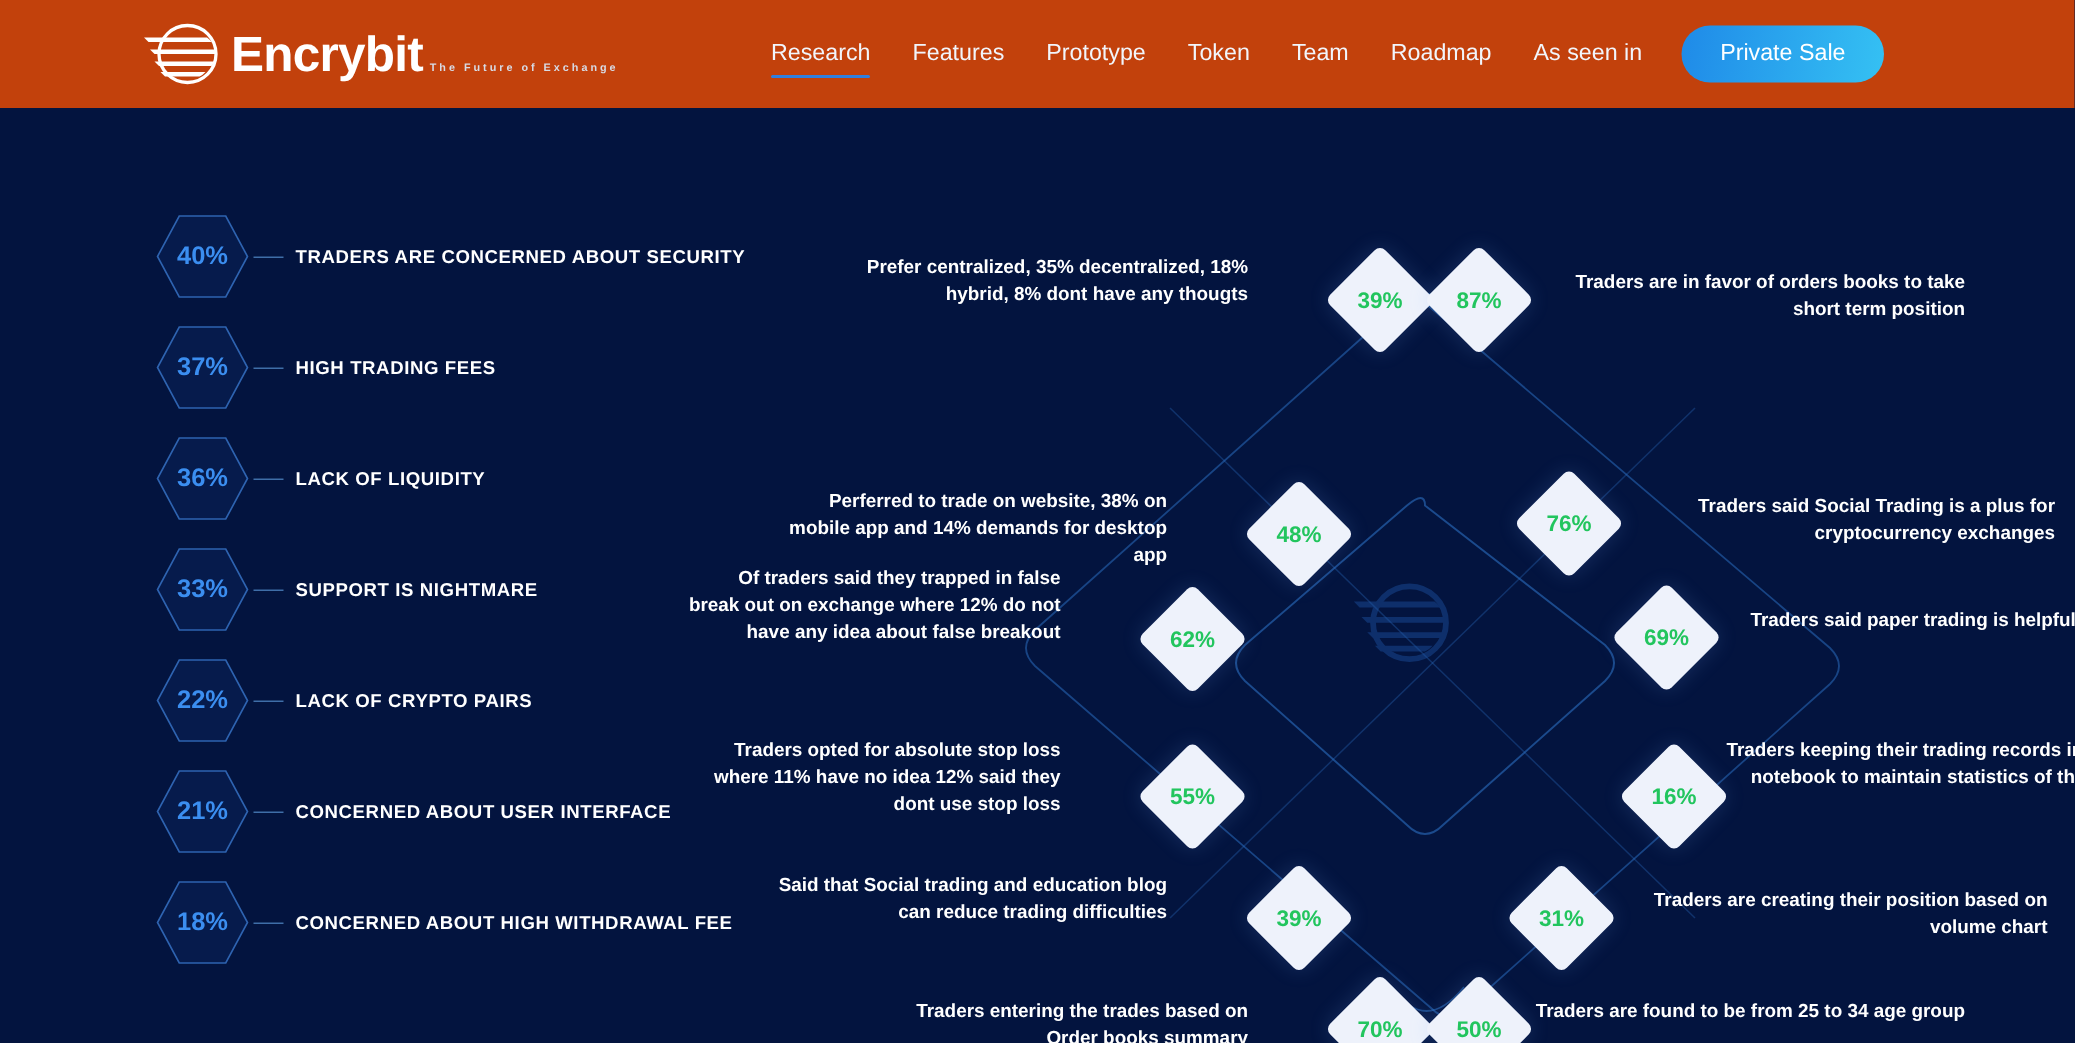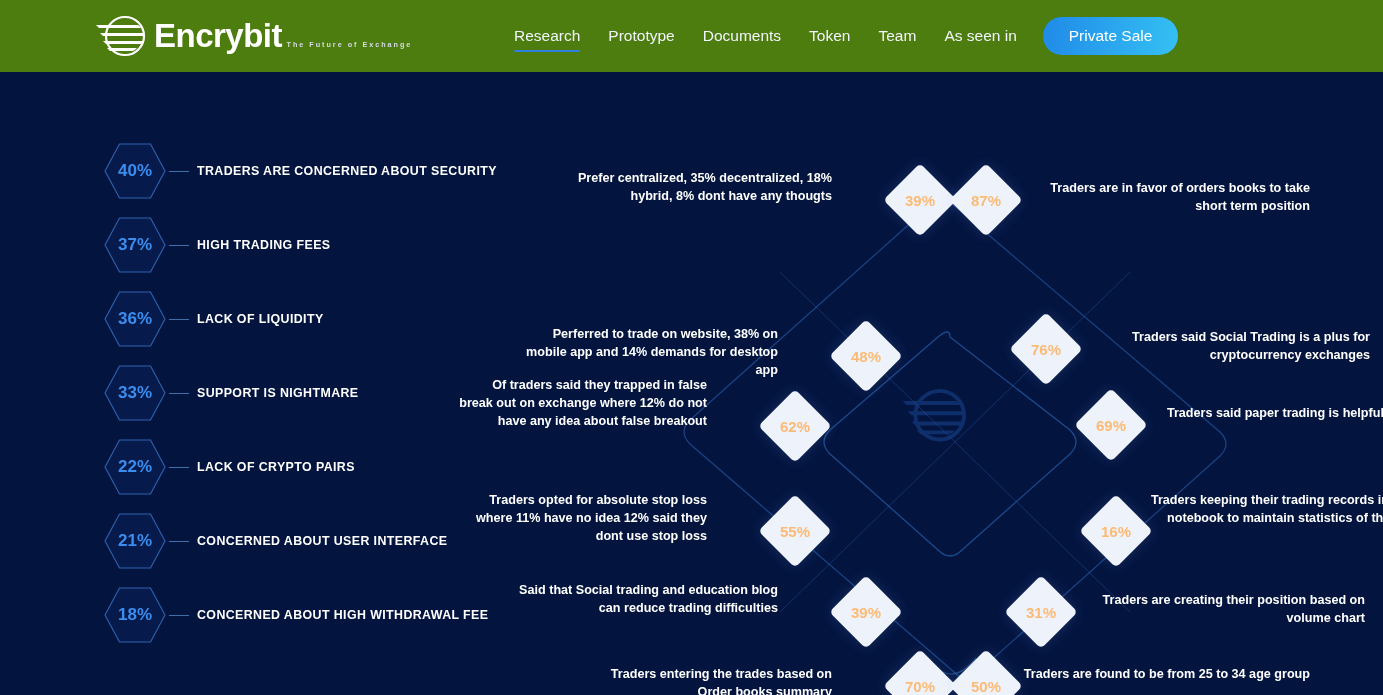--- a/index.html
+++ b/index.html
@@ -7,21 +7,21 @@
     width: 1383px; height: 695px;
     background: #03143f;
     font-family: "Liberation Sans", sans-serif;
     overflow: hidden;
   }
 
   
   .header {
     position: absolute; left: 0; top: 0;
     width: 1383px; height: 72px;
-    background: #4d7c0f;
+    background: #c2410c;
     display: flex; align-items: center;
   }
   .logo-wrap {
     position: absolute; left: 94px; top: 11px;
     display: flex; align-items: center; height: 50px;
   }
   .logo-mark { width: 54px; height: 44px; }
   .logo-text-block { margin-left: 6px; position: relative; }
   .logo-word {
     font-size: 33px; font-weight: 700; color: #ffffff;
@@ -90,21 +90,21 @@
   .node { position: absolute; }
   .dia {
     position: absolute; width: 52px; height: 52px;
     background: #eef2fb; border-radius: 5px;
     transform: rotate(45deg);
     box-shadow: 0 0 14px rgba(120,170,255,0.18);
   }
   .dia-val {
     position: absolute; width: 52px; height: 52px;
     display: flex; align-items: center; justify-content: center;
-    color: #fdba74; font-size: 15px; font-weight: 700;
+    color: #22c55e; font-size: 15px; font-weight: 700;
   }
   .node-text {
     position: absolute; color: #ffffff;
     font-size: 12.6px; line-height: 18px; font-weight: 600;
     white-space: pre-line;
   }
   .node-text.right { text-align: right; }
   .node-text.left  { text-align: right; }
 </style>
 </head>
@@ -123,24 +123,25 @@
       </svg>
     </span>
     <span class="logo-text-block">
       <span class="logo-word">Encrybit</span>
       <span class="logo-tag">The Future of Exchange</span>
     </span>
   </div>
 
   <nav class="nav">
     <a class="nav-item active">Research</a>
+    <a class="nav-item">Features</a>
     <a class="nav-item">Prototype</a>
-    <a class="nav-item">Documents</a>
     <a class="nav-item">Token</a>
     <a class="nav-item">Team</a>
+    <a class="nav-item">Roadmap</a>
     <a class="nav-item">As seen in</a>
     <button class="cta-btn">Private Sale</button>
   </nav>
 </div>
 
 <div class="stage">
 
   <div class="stats">
 
     <div class="stat-row">

